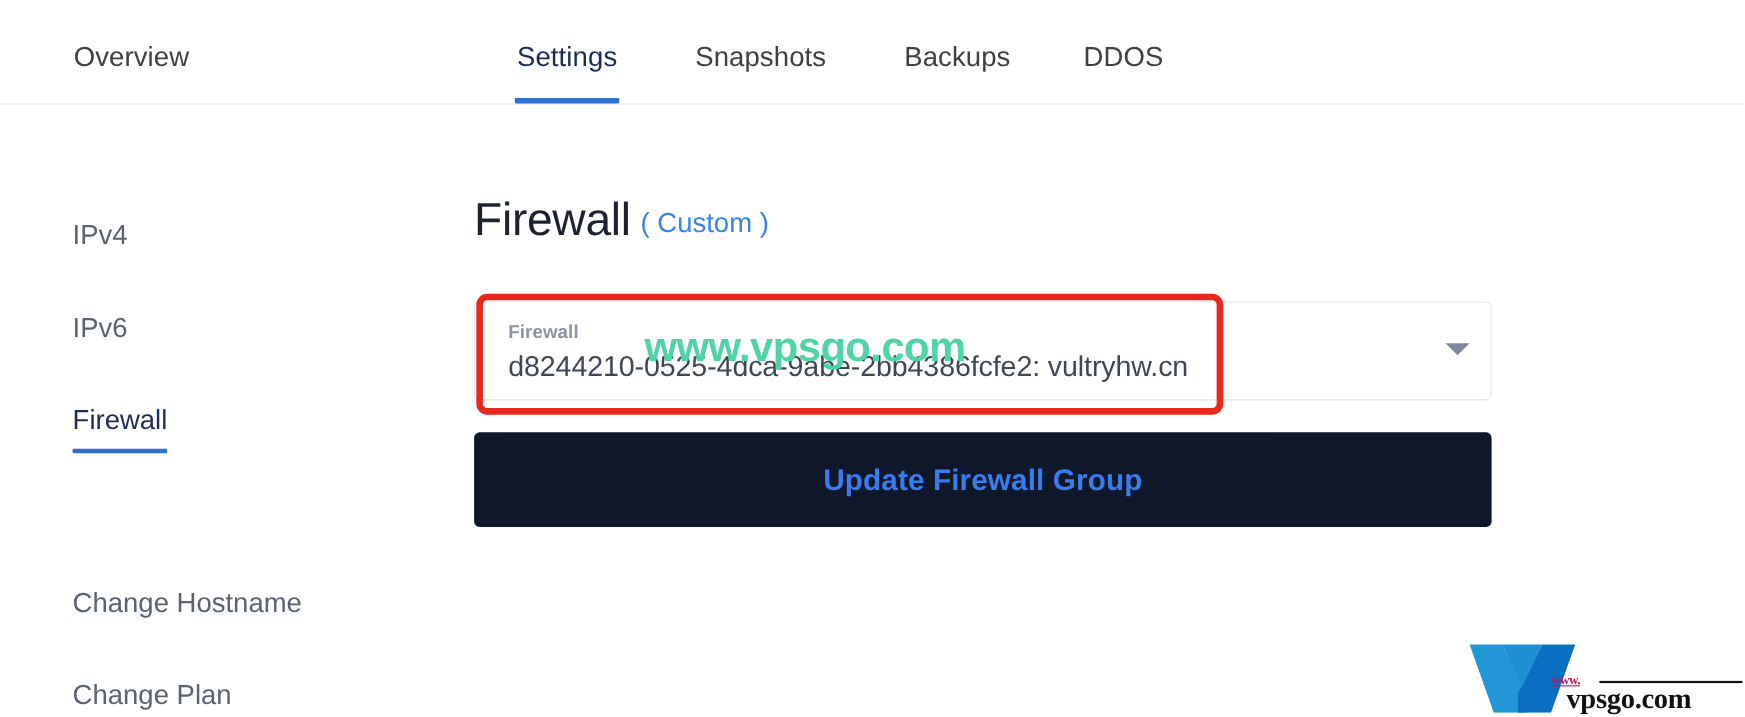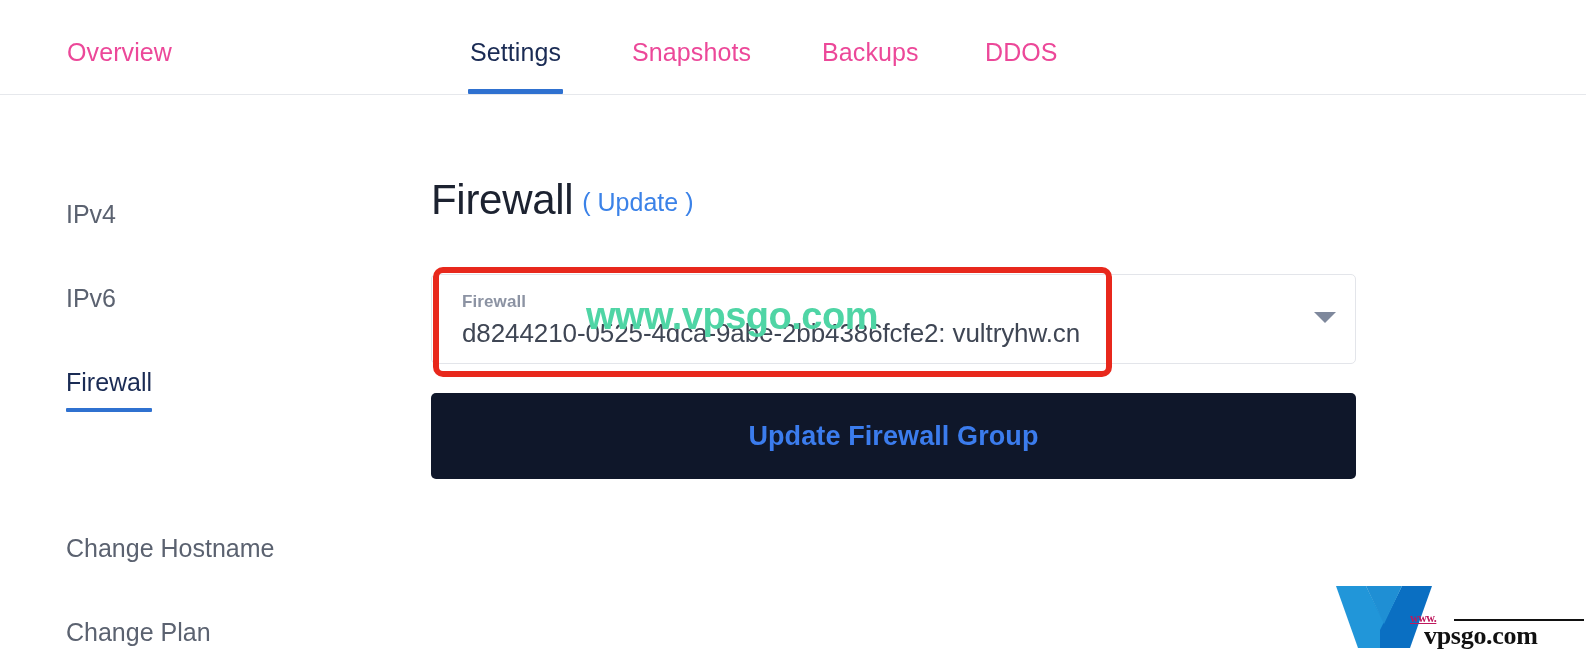--- a/index.html
+++ b/index.html
@@ -26,21 +26,21 @@
     border-bottom: 1px solid #e6e8ec;
     background: #ffffff;
   }
 
   .tab {
     position: absolute;
     top: 36px;
     font-size: 25px;
     line-height: 32px;
     letter-spacing: 0.1px;
-    color: #ec4899;
+    color: #404040;
     white-space: nowrap;
     cursor: pointer;
   }
 
   .tab.active {
     color: #1a2b54;
     font-weight: 500;
   }
 
   .tab.active .tab-underline {
@@ -335,21 +335,21 @@
     <span>Change Hostname</span>
   </div>
   <div class="side-item" id="side-5">
     <span>Change Plan</span>
   </div>
 </aside>
 
 <main id="main">
 
   <div id="firewall-heading">
-    <span class="h-title">Firewall</span><span class="h-manage">( Update )</span>
+    <span class="h-title">Firewall</span><span class="h-manage">( Custom )</span>
   </div>
 
   <div id="firewall-select">
     <span class="sel-label">Firewall</span>
     <span class="sel-value">d8244210-0525-4dca-9abe-2bb4386fcfe2: vultryhw.cn</span>
     <span class="sel-chevron"></span>
   </div>
 
   <button id="update-btn">Update Firewall Group</button>
 

